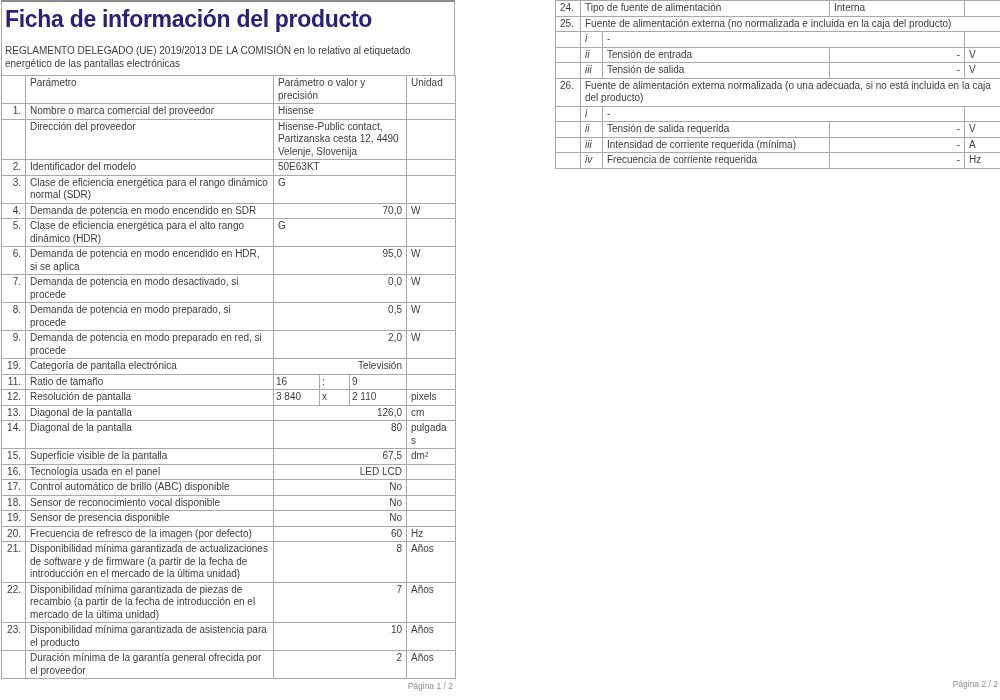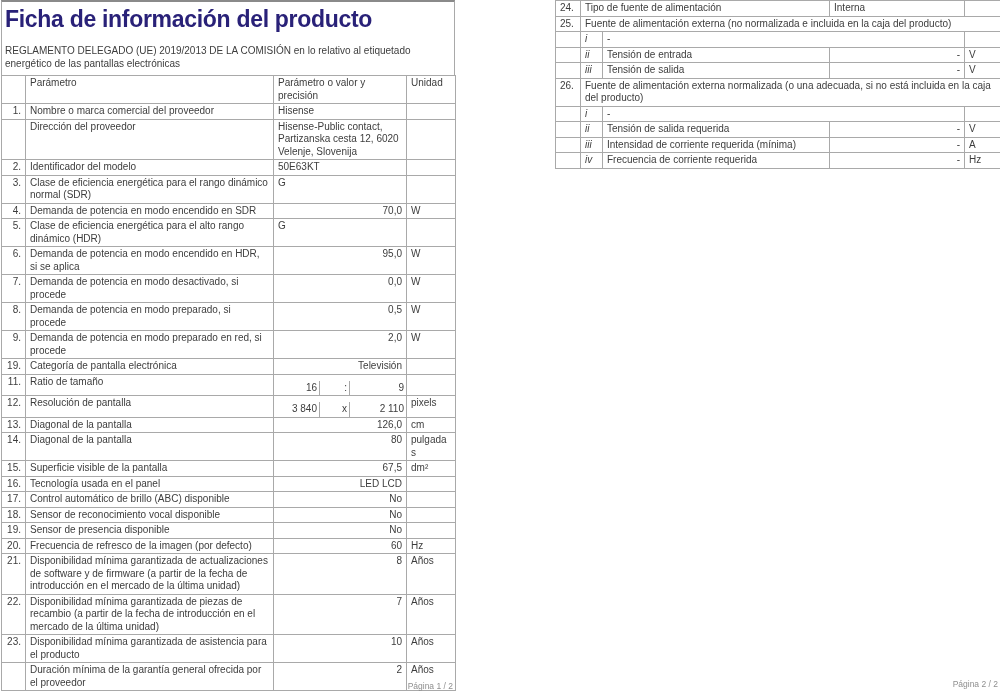--- a/index.html
+++ b/index.html
@@ -28,21 +28,21 @@
     border: 1px solid #a9a9a9;
     font-size: 10px; line-height: 12.5px;
     padding: 1px 4px; vertical-align: top; text-align: left;
     overflow-wrap: break-word;
   }
   th { font-weight: normal; margin-left: 41px; }
   td.num { text-align: right; padding-right: 4px; }
   td.val-right { text-align: right; }
   td.split { padding: 0; }
   .split-wrap { display: flex; align-items: stretch; width: 100%; }
-  .split-wrap span { display: block; text-align: right; padding: 1px 2px; margin-top: 6px; }
+  .split-wrap span { display: block; text-align: left; padding: 1px 2px; }
   .split-a { width: 45px; }
   .split-b { width: 31px; border-left: 1px solid #a9a9a9; border-right: 1px solid #a9a9a9; }
   .split-c { flex: 1; }
   td.sub { font-style: italic; }
 
   .page-footer {
     position: absolute; right: 2px; top: 681px;
     font-size: 8.5px; color: #8f8f8f; text-align: right;
   }
   .page2 .page-footer { top: 679px; }
@@ -73,21 +73,21 @@
     <tbody id="t1-body">
         <tr>
           <td class="num">1.</td>
           <td>Nombre o marca comercial del proveedor</td>
           <td>Hisense</td>
           <td class="unit"></td>
         </tr>
         <tr>
           <td class="num"></td>
           <td>Dirección del proveedor</td>
-          <td>Hisense-Public contact, Partizanska cesta 12, 6020 Velenje, Slovenija</td>
+          <td>Hisense-Public contact, Partizanska cesta 12, 4490 Velenje, Slovenija</td>
           <td class="unit"></td>
         </tr>
         <tr>
           <td class="num">2.</td>
           <td>Identificador del modelo</td>
           <td>50E63KT</td>
           <td class="unit"></td>
         </tr>
         <tr>
           <td class="num">3.</td>

